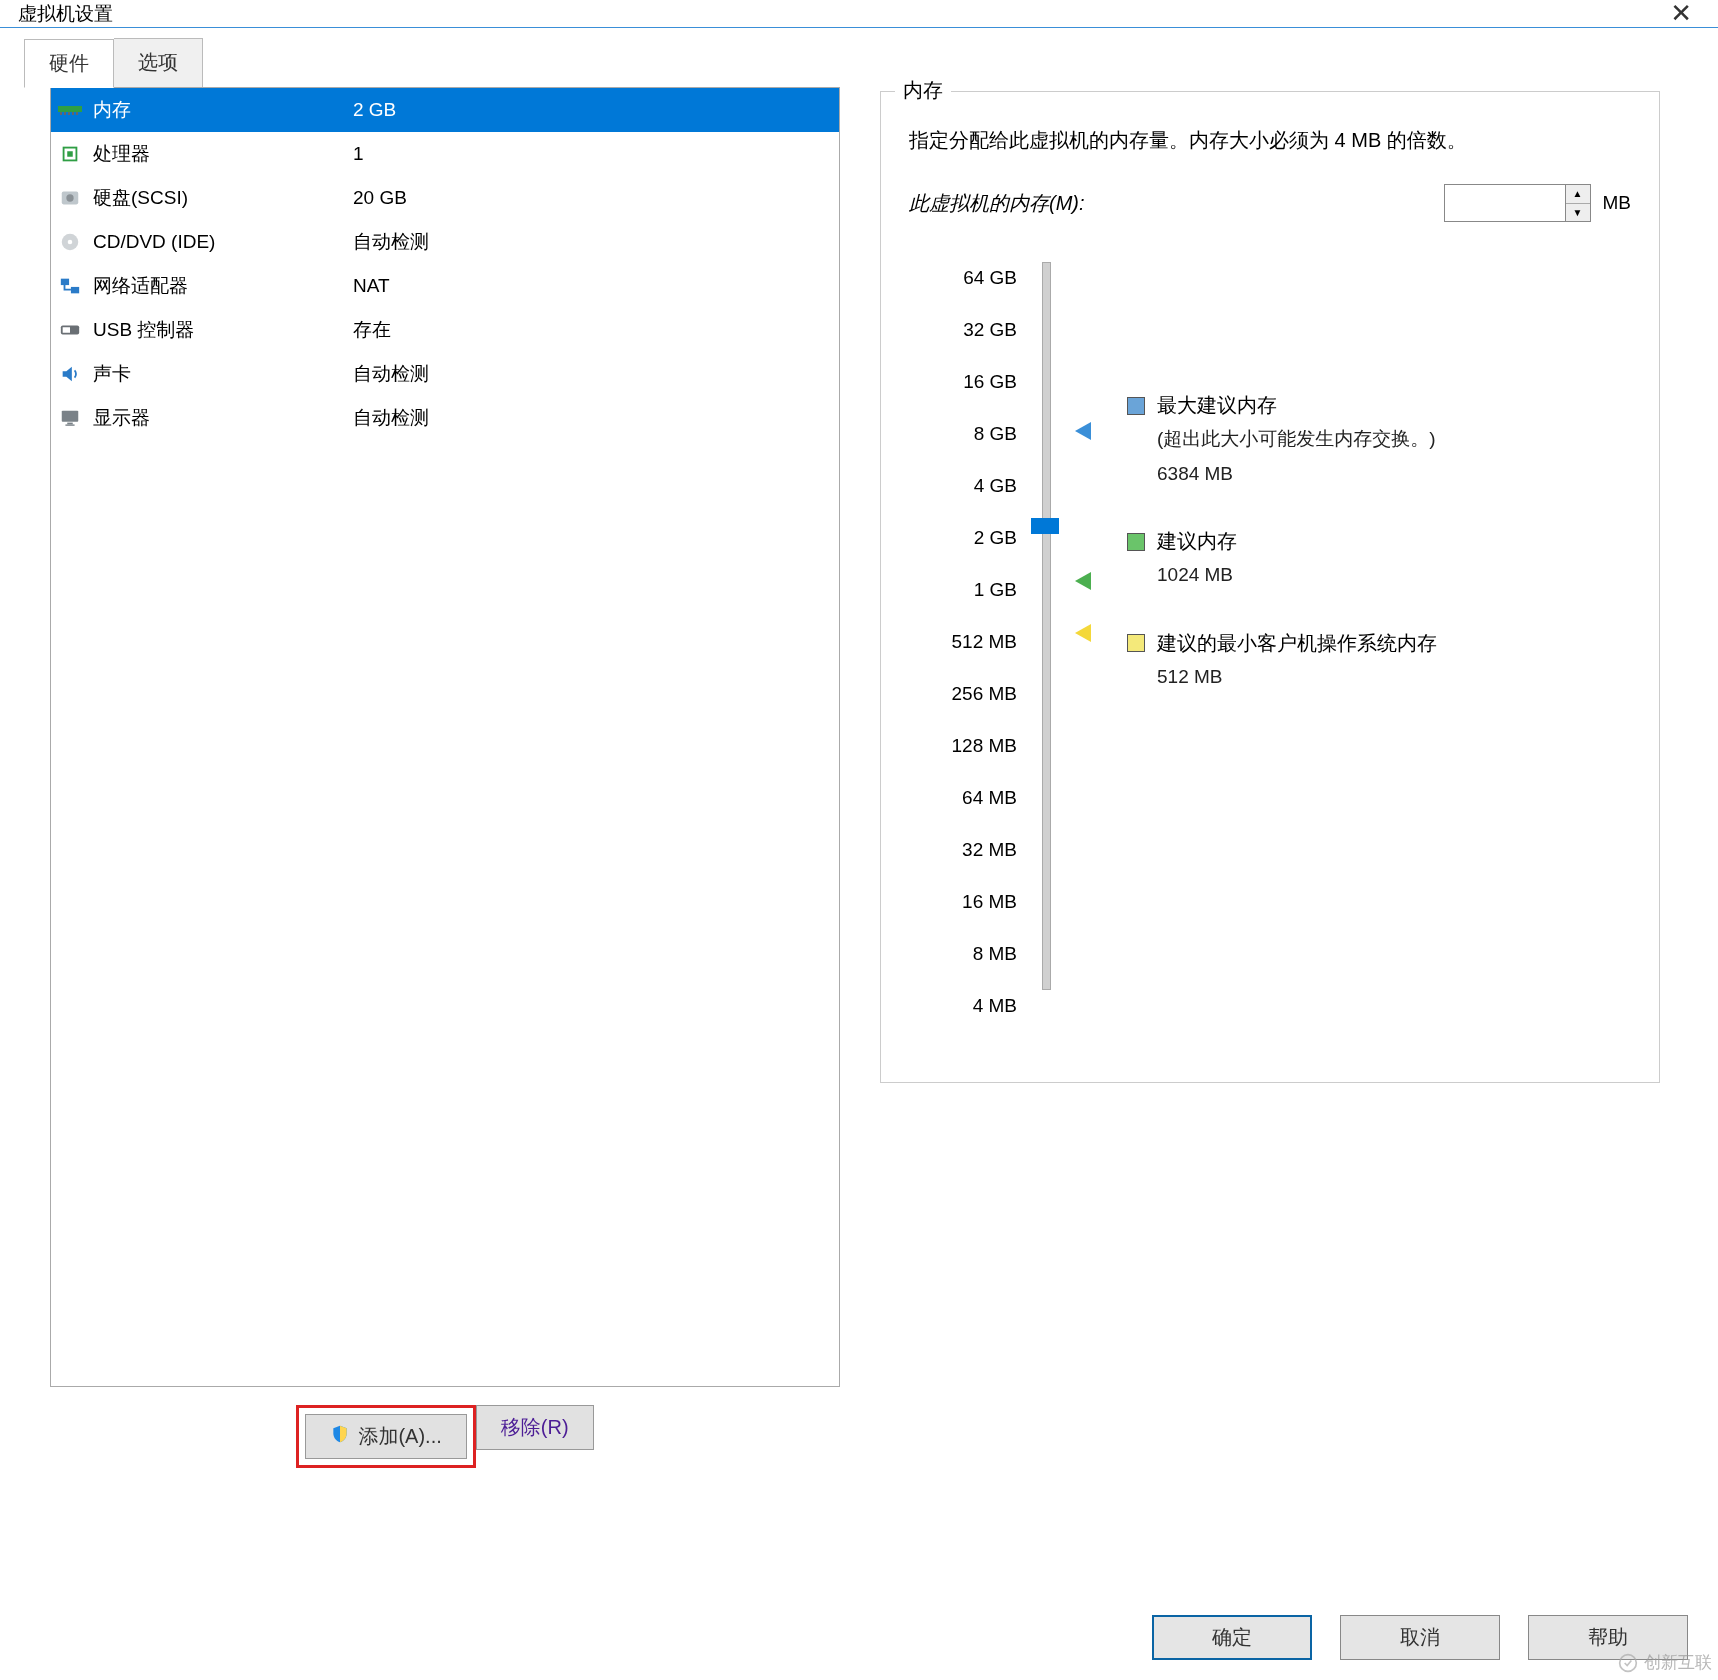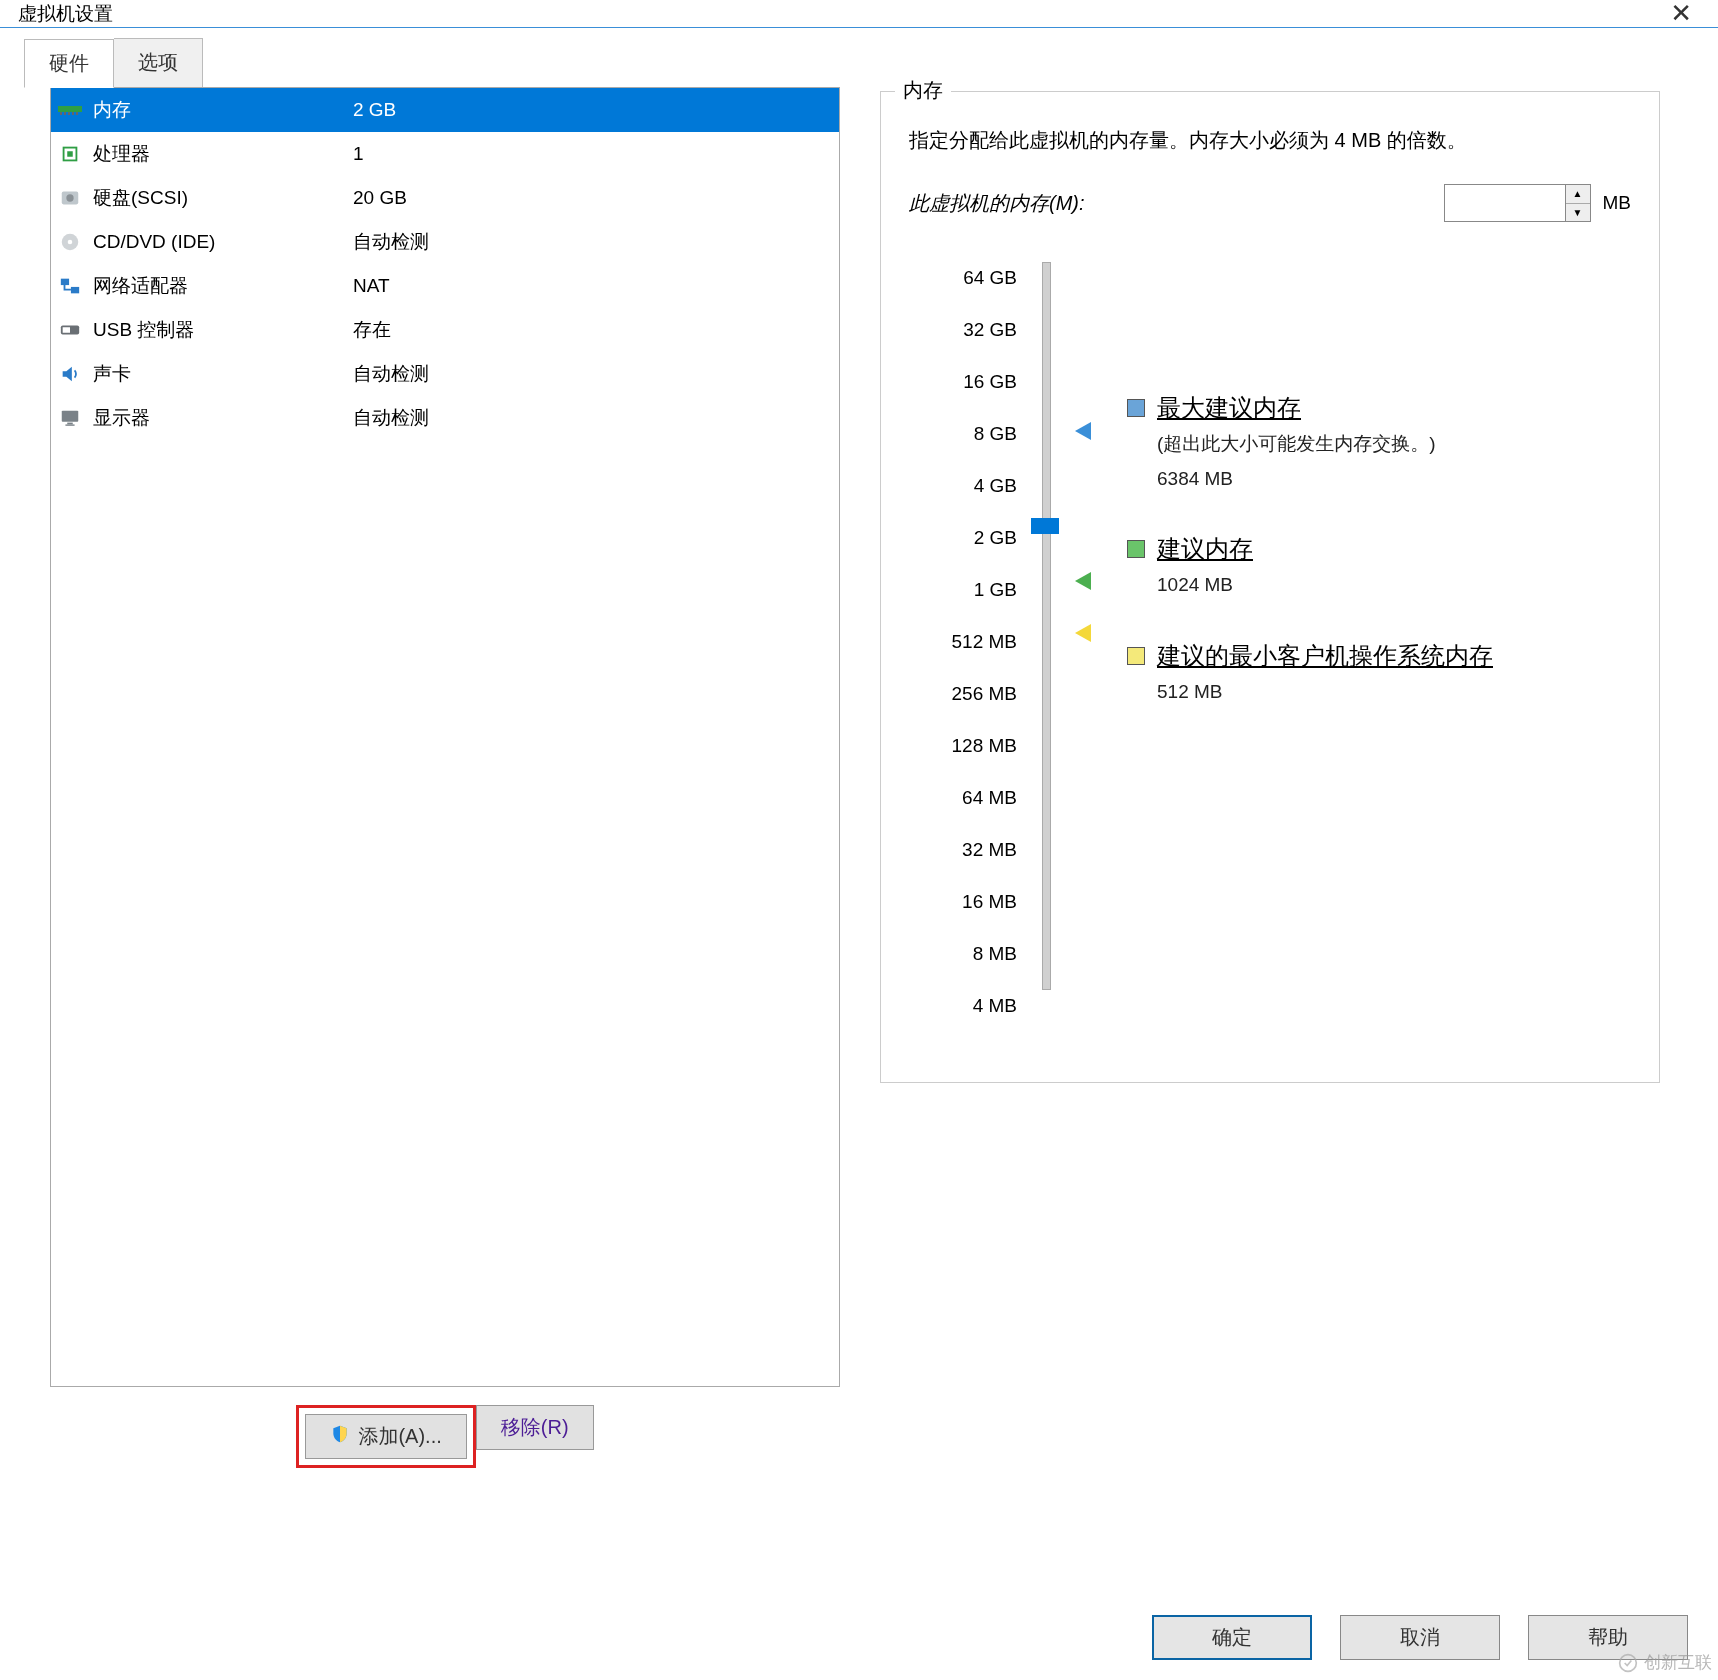--- a/index.html
+++ b/index.html
@@ -56,21 +56,21 @@
   .marker-tri.blue { border-right: 16px solid #3a8fd8; }
   .marker-tri.green { border-right: 16px solid #4caf50; }
   .marker-tri.yellow { border-right: 16px solid #f4d83a; }
   .legend { flex: 1; padding-left: 10px; }
   .legend-item { margin-bottom: 40px; }
   .legend-head { display: flex; align-items: center; gap: 12px; }
   .legend-box { width: 18px; height: 18px; border: 1px solid #555; }
   .legend-box.blue { background: #6aa4d8; }
   .legend-box.green { background: #6ac46a; }
   .legend-box.yellow { background: #f4e97a; }
-  .legend-title { font-size: 24px; text-decoration: underline; }
+  .legend-title { font-size: 20px; }
   .legend-sub { margin-left: 30px; font-size: 19px; color: #222; margin-top: 6px; line-height: 1.5; }
 
   .bottom-bar { position: absolute; bottom: 20px; right: 30px; display: flex; gap: 28px; }
   .bottom-bar .btn { width: 160px; border: 1px solid #888; background: #e5e5e5; }
   .bottom-bar .btn.primary { border: 2px solid #0a64a4; }
 
   .watermark { position: absolute; right: 6px; bottom: 6px; display: flex; align-items: center; gap: 6px; font-size: 17px; color: #999; opacity: 0.7; }
 </style>
 </head>
 <body>

